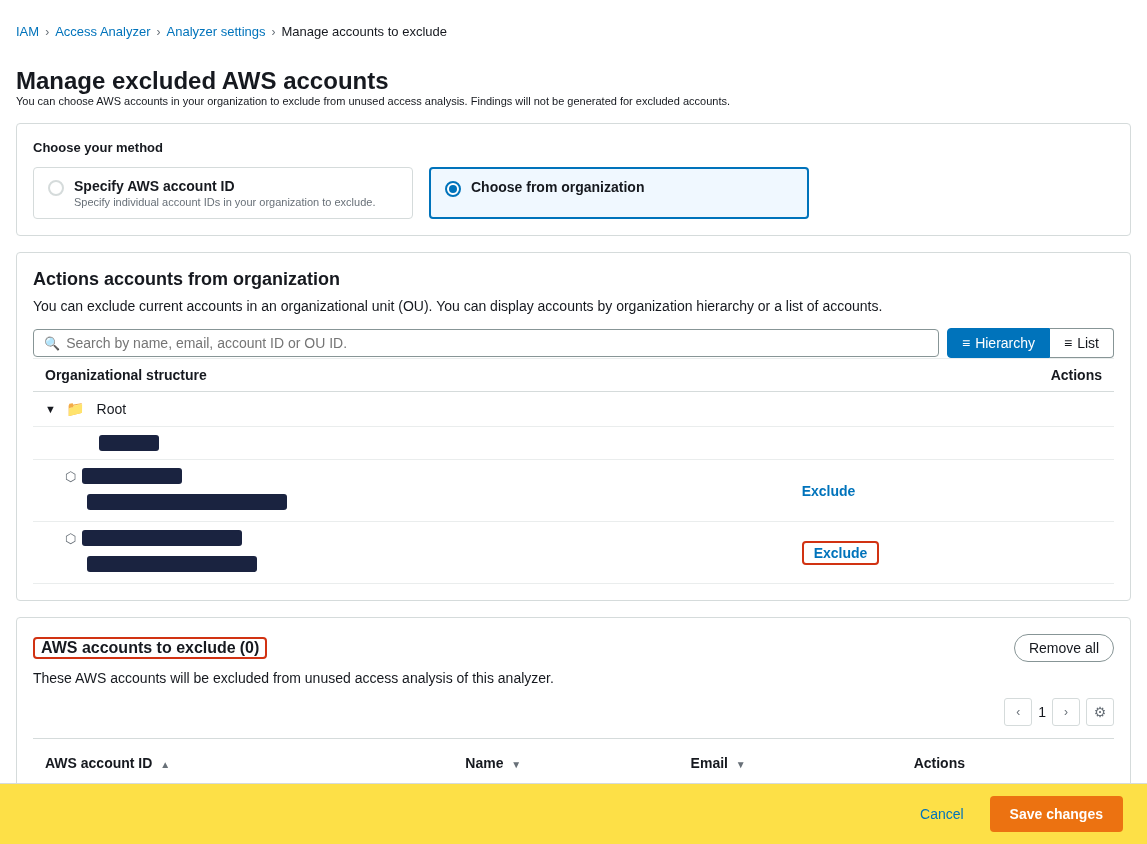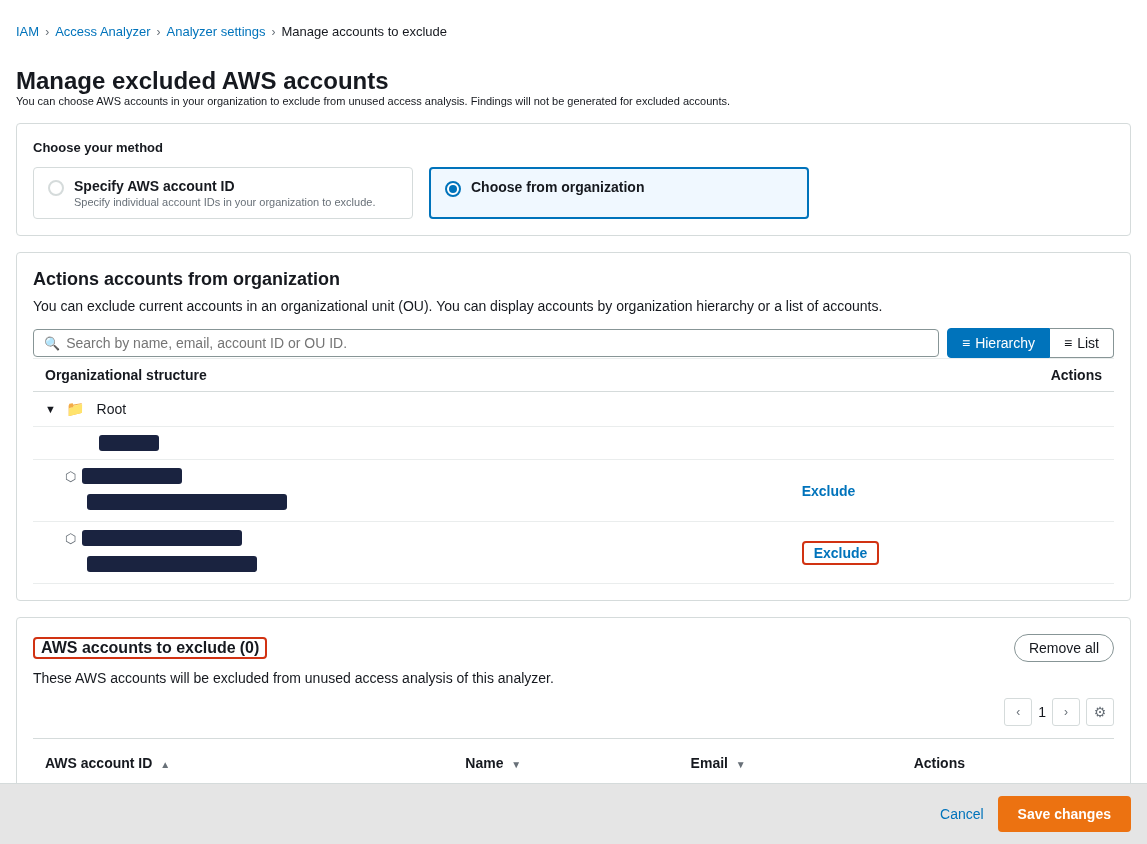--- a/index.html
+++ b/index.html
@@ -83,21 +83,21 @@
 
     
     .accounts-table { width: 100%; border-collapse: collapse; }
     .accounts-table th { padding: 16px 12px; text-align: left; font-weight: 700; font-size: 14px; border-bottom: 2px solid #d5dbdb; border-top: 1px solid #d5dbdb; }
     .accounts-table th .sort-icon { font-size: 10px; margin-left: 4px; color: #687078; }
     .accounts-table td { padding: 12px; border-bottom: 1px solid #eaeded; text-align: center; color: #687078; font-size: 14px; }
     .no-data { text-align: center; padding: 24px; color: #16191f; }
     .no-data-underline { border-bottom: 2px solid #d13212; display: inline-block; padding-bottom: 2px; }
 
     
-    .footer { position: fixed; bottom: 0; left: 0; right: 0; background: #e5e5e5; border-top: 1px solid #d5dbdb; padding: 12px 16px; display: flex; justify-content: flex-end; align-items: center; z-index: 100; }
+    .footer { position: fixed; bottom: 0; left: 0; right: 0; background: #fde047; border-top: 1px solid #d5dbdb; padding: 12px 24px; display: flex; justify-content: flex-end; gap: 12px; align-items: center; z-index: 100; }
     .cancel-btn { background: transparent; border: none; color: #0073bb; cursor: pointer; font-size: 14px; padding: 8px 14px; }
     .save-btn { background: #ec7211; color: #fff; border: none; border-radius: 4px; padding: 10px 20px; cursor: pointer; font-size: 14px; font-weight: 600; }
 
     .th-row { display: flex; align-items: center; justify-content: space-between; padding: 8px 12px; border-bottom: 1px solid #d5dbdb; border-top: 1px solid #eaeded; }
     .th-struct { font-weight: 700; }
     .th-actions { font-weight: 700; }
   </style>
 </head>
 <body>
 

